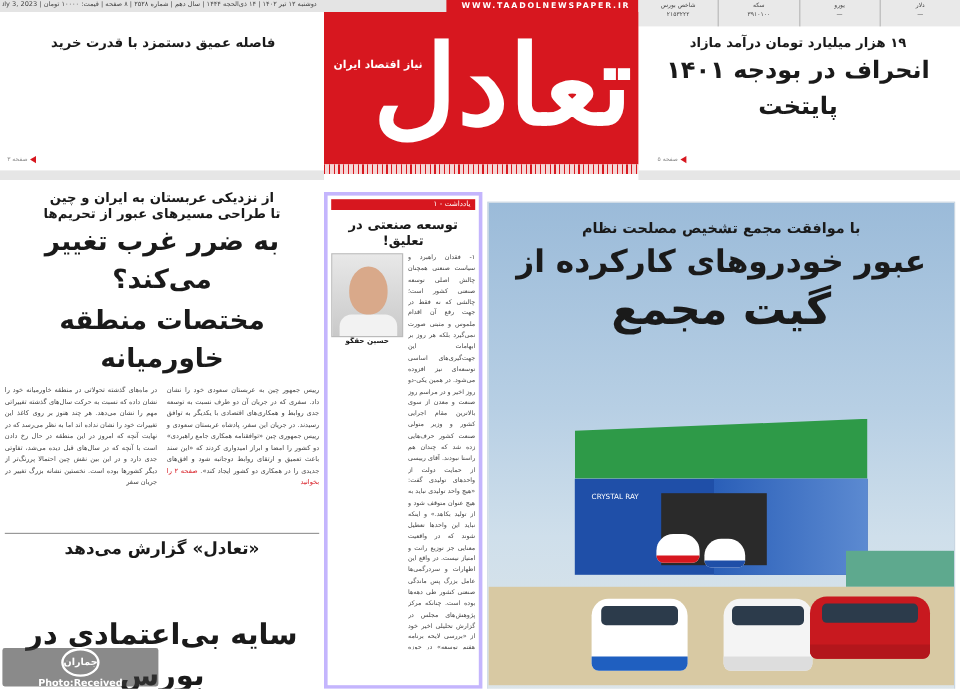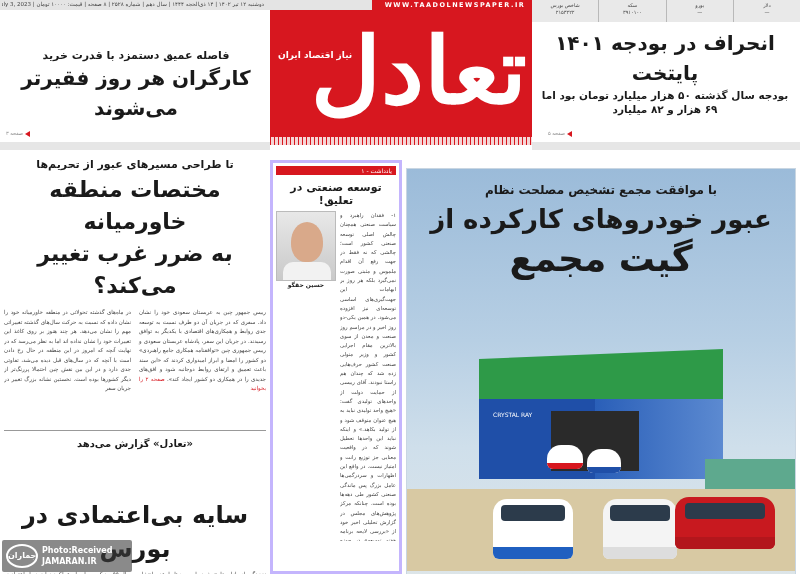--- a/index.html
+++ b/index.html
@@ -59,21 +59,21 @@
   .ship .door { position: absolute; left: 72px; top: 62px; width: 88px; height: 60px; background: #2a2a2a; }
   .ship .name { position: absolute; left: 14px; top: 62px; color: #fff; font-size: 6px; direction: ltr; }
   .ship .stripe { position: absolute; left: 116px; top: 50px; width: 128px; height: 80px; background: linear-gradient(90deg, #2a5fb8, #5c8ad1); }
   .sea { position: absolute; right: 0; top: 290px; width: 90px; height: 30px; background: #5ea98e; }
   .dock { position: absolute; left: 0; top: 320px; width: 390px; height: 82px; background: #d8c9a3; }
   .car { position: absolute; height: 52px; border-radius: 14px 14px 6px 6px; }
   .car .glass { position: absolute; left: 10%; top: 6px; width: 80%; height: 16px; background: #2c3b4b; border-radius: 4px; }
   .car .bumper { position: absolute; left: 0; bottom: 0; width: 100%; height: 12px; border-radius: 0 0 6px 6px; }
   .corner-mark { position: absolute; left: 0; bottom: 0; width: 8px; height: 8px; background: #d7171f; color: #fff; font-size: 6px; text-align: center; line-height: 8px; }
 
-  .watermark { position: absolute; left: 2px; top: 540px; width: 130px; height: 32px; background: rgba(60,60,60,0.6); border-radius: 2px; display: flex; align-items: center; direction: ltr; }
+  .watermark { position: absolute; left: 2px; top: 540px; width: 130px; height: 32px; background: rgba(60,60,60,0.6); border-radius: 2px; display: flex; align-items: center; direction: ltr; flex-direction: column; }
   .watermark .logo-badge { width: 32px; height: 24px; margin: 0 4px; border: 2px solid #fff; border-radius: 50%; color: #fff; font-size: 8px; text-align: center; line-height: 20px; font-weight: bold; }
   .watermark .txt { color: #fff; font-size: 8px; font-weight: bold; line-height: 11px; }
 </style>
 </head>
 <body>
 
 <div class="topbar">
   <div class="meta">دوشنبه ۱۲ تیر ۱۴۰۲ | ۱۴ ذی‌الحجه ۱۴۴۴ | سال دهم | شماره ۲۵۲۸ | ۸ صفحه | قیمت: ۱۰۰۰۰ تومان | Vol. 10 | No. 2528 | Mon. July 3, 2023</div>
   <div class="url">WWW.TAADOLNEWSPAPER.IR</div>
 </div>
@@ -96,47 +96,47 @@
     </div>
 </div>
 
 <div class="masthead">
   <div class="logo">تعادل</div>
   <div class="tagline">نیاز اقتصاد ایران</div>
 </div>
 <div class="ruler"></div>
 
 <div class="head-right">
+  <div class="kicker">۱۹ هزار میلیارد تومان درآمد مازاد</div>
   <div class="headline-lg">انحراف در بودجه ۱۴۰۱ پایتخت</div>
-  <div class="sub">بودجه سال گذشته ۵۰ هزار میلیارد تومان بود اما ۶۹ هزار و ۸۲ میلیارد</div>
 </div>
 <div class="page-ref" style="left:548px; top:130px;"><span class="arrow"></span> <span>صفحه ۵</span></div>
 
 <div class="head-left">
-  <div class="kicker" style="margin-top:20px;">فاصله عمیق دستمزد با قدرت خرید</div>
-  <div class="headline-lg">کارگران هر روز فقیرتر می‌شوند</div>
+  <div class="kicker" style="margin-top:0;">فاصله عمیق دستمزد با قدرت خرید</div>
 </div>
 <div class="page-ref" style="left:6px; top:130px;"><span class="arrow"></span> <span>صفحه ۳</span></div>
 
 <div class="divider-band" style="left:0; width:270px;"></div>
 <div class="divider-band" style="left:532px; width:268px;"></div>
 
 <div class="col-left">
+  <div class="kicker2">از نزدیکی عربستان به ایران و چین</div>
   <div class="kicker2">تا طراحی مسیرهای عبور از تحریم‌ها</div>
+  <div class="hl" style="margin-top:0;">به ضرر غرب تغییر می‌کند؟</div>
   <div class="hl">مختصات منطقه خاورمیانه</div>
-  <div class="hl" style="margin-top:0;">به ضرر غرب تغییر می‌کند؟</div>
   <div class="two-cols" style="margin-top:6px; height:116px; overflow:hidden;">
     <div class="body-text">
       <span>رییس جمهور چین به عربستان سعودی خود را نشان داد. سفری که در جریان آن دو طرف نسبت به توسعه جدی روابط و همکاری‌های اقتصادی با یکدیگر به توافق رسیدند. در جریان این سفر، پادشاه عربستان سعودی و رییس جمهوری چین «توافقنامه همکاری جامع راهبردی» دو کشور را امضا و ابراز امیدواری کردند که «این سند باعث تعمیق و ارتقای روابط دوجانبه شود و افق‌های جدیدی را در همکاری دو کشور ایجاد کند».</span>
       <span class="cont-link">صفحه ۲ را بخوانید</span>
     </div>
     <div class="body-text">در ماه‌های گذشته تحولاتی در منطقه خاورمیانه خود را نشان داده که نسبت به حرکت سال‌های گذشته تغییراتی مهم را نشان می‌دهد. هر چند هنوز بر روی کاغذ این تغییرات خود را نشان نداده اند اما به نظر می‌رسد که در نهایت آنچه که امروز در این منطقه در حال رخ دادن است با آنچه که در سال‌های قبل دیده می‌شد، تفاوتی جدی دارد و در این بین نقش چین احتمالا پررنگ‌تر از دیگر کشورها بوده است. نخستین نشانه بزرگ تغییر در جریان سفر</div>
   </div>
   <div class="hr"></div>
-  <div class="kicker2" style="font-size:10px;">«تعادل» گزارش می‌دهد</div>
+  <div class="kicker2" style="font-size:14px;">«تعادل» گزارش می‌دهد</div>
   <div class="hl" style="font-size:24px; line-height:34px;margin-top:47px;">سایه بی‌اعتمادی در بورس</div>
   <div class="two-cols" style="margin-top:4px; height:120px; overflow:hidden;">
     <div class="body-text">نقدینگی از بازار خارج شود. این روزها با عدم انتشار نامه و عملکرد به موقع دولت و سازمان بورس اعتماد در بازار سرمایه تا حدود زیادی خدشه‌دار شده است. در نتیجه شاهد خروج پول از بازار هستیم اما زمانی که اعتماد در شفافیت در بازار سرمایه افزایش یابد پای اعتماد نیز به بازار باز خواهد شد. مساله اصلی اینجاست که در این شرایط اقتصادی کشور</div>
     <div class="body-text">سال ۹۹ بود که به واسطه عملکرد دولت دیوار اعتماد در بورس فرو ریخت و پس از گذشت سه سال این دیوار در حال ترمیم بود که این بار دولت سیزدهم با ارائه کار شدو اجازه ترمیم اعتماد را نداد و شرایط را برای سرمایه‌گذاری وخیم‌تر از گذشته کرد. در گزارش‌های پیشین به مصوبه نرخ خوراک اشاره شد که به واسطه این مصوبه اعتماد سهامداران نسبت به بازار به خطر افتاده است و احتمالا</div>
   </div>
 </div>
 
 <div class="col-mid">
   <div class="tag">یادداشت - ۱</div>
   <div class="title">توسعه صنعتی در تعلیق!</div>

